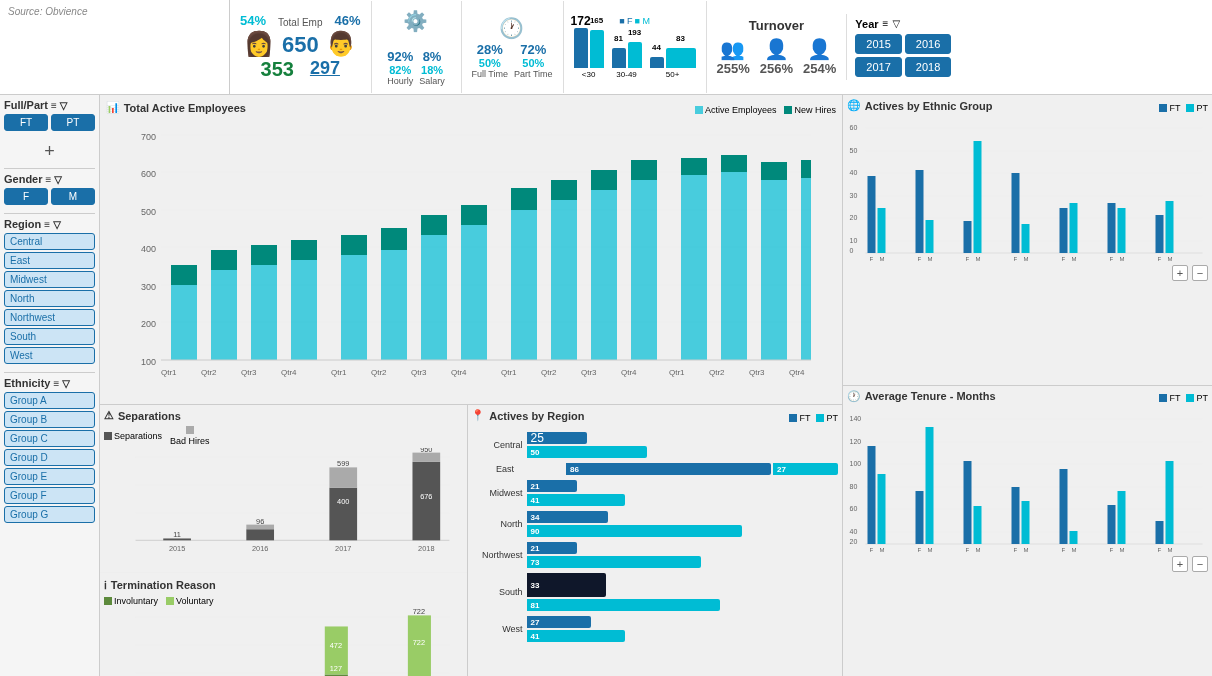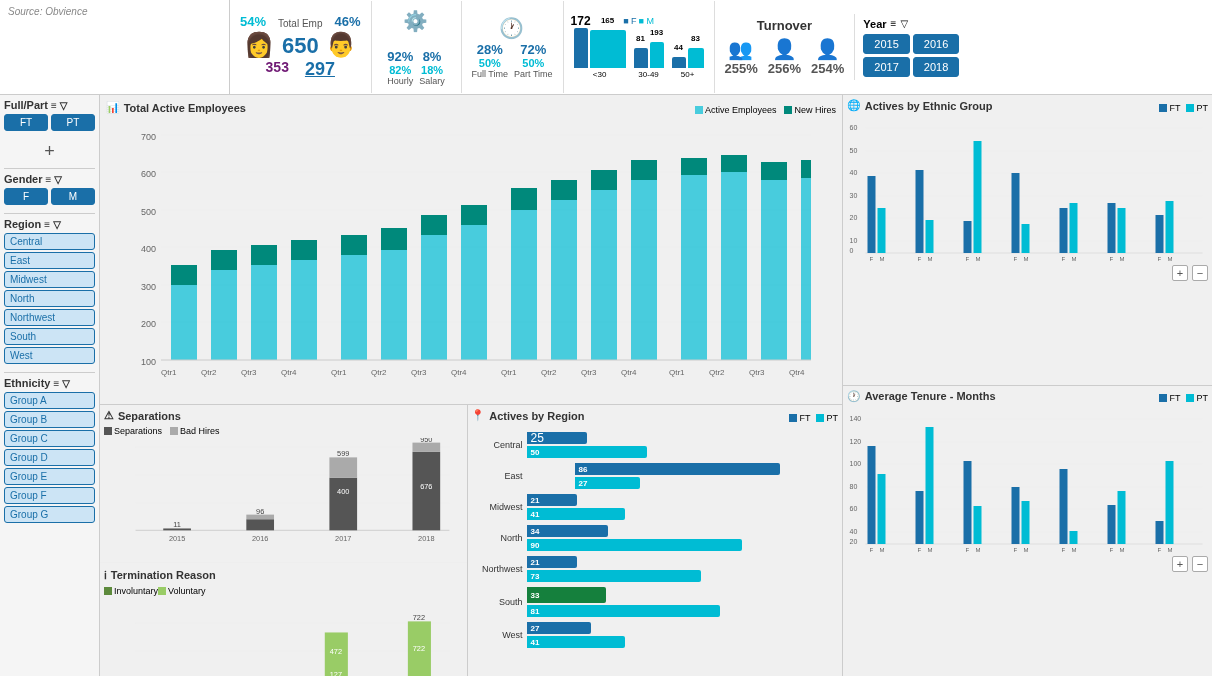--- a/index.html
+++ b/index.html
@@ -57,21 +57,21 @@
         <span style="font-size:13px; font-weight:bold; color:#00bcd4;">54%</span>
         <span style="font-size:10px; color:#555;">Total Emp</span>
         <span style="font-size:13px; font-weight:bold; color:#1a6fa8;">46%</span>
       </div>
       <div style="display:flex; gap:8px; align-items:flex-end;">
         <span style="font-size:24px; color:#00bcd4;">👩</span>
         <span style="font-size:22px; font-weight:bold; color:#1a6fa8;">650</span>
         <span style="font-size:24px; color:#1a6fa8;">👨</span>
       </div>
       <div style="display:flex; gap:16px;">
-        <span style="font-size:14px; font-weight:bold; color:#701a75;">353</span>
+        <span style="font-size:20px; font-weight:bold; color:#15803d;">353</span>
         <span style="font-size:18px; font-weight:bold; color:#1a6fa8;text-decoration:underline;">297</span>
       </div>
     </div>
 
     <div class="stat-block" style="min-width:90px;">
       <span style="font-size:20px;">⚙️</span>
       <div style="display:flex; gap:6px; margin-top:16px;">
         <div style="text-align:center;">
           <div style="font-size:13px; font-weight:bold; color:#1a6fa8;">92%</div>
           <div style="font-size:11px; font-weight:bold; color:#00bcd4;">82%</div>
@@ -105,21 +105,21 @@
       <div style="display:flex; gap:2px; margin-bottom:2px; font-size:9px; color:#333;">
         <span style="color:#1a6fa8;">■ F</span>
         <span style="color:#00bcd4;">■ M</span>
       </div>
       <div style="display:flex; gap:8px; align-items:flex-end;">
         <div style="display:flex; flex-direction:column; align-items:center;">
           <div style="display:flex; gap:2px; align-items:flex-end;">
             <div style="width:14px; height:40px; background:#1a6fa8; border-radius:2px 2px 0 0; position:relative;">
               <span style="position:absolute; top:-14px; left:50%; transform:translateX(-50%); font-size:12px; font-weight:bold;">172</span>
             </div>
-            <div style="width:36px; height:38px; background:#00bcd4; border-radius:2px 2px 0 0; position:relative;">
+            <div style="width:14px; height:38px; background:#00bcd4; border-radius:2px 2px 0 0; position:relative;">
               <span style="position:absolute; top:-14px; left:50%; transform:translateX(-50%); font-size:8px; font-weight:bold;">165</span>
             </div>
           </div>
           <span style="font-size:8px; margin-top:2px;">&lt;30</span>
         </div>
         <div style="display:flex; flex-direction:column; align-items:center;">
           <div style="display:flex; gap:2px; align-items:flex-end;">
             <div style="width:14px; height:20px; background:#1a6fa8; border-radius:2px 2px 0 0; position:relative;">
               <span style="position:absolute; top:-14px; left:50%; transform:translateX(-50%); font-size:8px; font-weight:bold;">81</span>
             </div>
@@ -127,21 +127,21 @@
               <span style="position:absolute; top:-14px; left:50%; transform:translateX(-50%); font-size:8px; font-weight:bold;">193</span>
             </div>
           </div>
           <span style="font-size:8px; margin-top:2px;">30-49</span>
         </div>
         <div style="display:flex; flex-direction:column; align-items:center;">
           <div style="display:flex; gap:2px; align-items:flex-end;">
             <div style="width:14px; height:11px; background:#1a6fa8; border-radius:2px 2px 0 0; position:relative;">
               <span style="position:absolute; top:-14px; left:50%; transform:translateX(-50%); font-size:8px; font-weight:bold;">44</span>
             </div>
-            <div style="width:16px; height:20px; background:#00bcd4; border-radius:2px 2px 0 0; position:relative;">
+            <div style="width:30px; height:20px; background:#00bcd4; border-radius:2px 2px 0 0; position:relative;">
               <span style="position:absolute; top:-14px; left:50%; transform:translateX(-50%); font-size:8px; font-weight:bold;">83</span>
             </div>
           </div>
           <span style="font-size:8px; margin-top:2px;">50+</span>
         </div>
       </div>
     </div>
 
     <div style="padding:4px 10px; display:flex; flex-direction:column; align-items:center; justify-content:center; border-right:1px solid #ddd; min-width:130px;">
       <h3 style="font-size:13px; color:#333; margin-bottom:4px;">Turnover</h3>
@@ -346,21 +346,21 @@
         <div style="flex:1; padding:4px; border-bottom:1px solid #eee;">
           <div class="chart-title">
             <span>⚠</span>
             <span>Separations</span>
           </div>
           <div style="display:flex; gap:8px; align-items:center; font-size:9px; margin-bottom:2px;">
             <span style="display:flex; align-items:center; gap:2px;">
                 <span style="display:inline-block; width:8px; height:8px; background:#555;"></span>
                 <span>Separations</span>
               </span>
-            <span style="display:flex; align-items:center; gap:2px;">
+            <span style="display:flex; align-items:center; gap:2px;flex-direction:column;">
                 <span style="display:inline-block; width:8px; height:8px; background:#aaa;"></span>
                 <span>Bad Hires</span>
               </span>
           </div>
           <svg viewBox="0 0 380 130" width="100%" height="120" style="display:block;">
 
             <line x1="30" y1="10" x2="370" y2="10" stroke="#eee" stroke-width="1"></line>
             <line x1="30" y1="40" x2="370" y2="40" stroke="#eee" stroke-width="1"></line>
             <line x1="30" y1="70" x2="370" y2="70" stroke="#eee" stroke-width="1"></line>
             <line x1="30" y1="100" x2="370" y2="100" stroke="#ccc" stroke-width="1"></line>
@@ -387,21 +387,21 @@
             <text x="255" y="112" font-size="8" fill="#666" text-anchor="middle">2017</text>
             <text x="345" y="112" font-size="8" fill="#666" text-anchor="middle">2018</text>
           </svg>
         </div>
 
         <div style="flex:1; padding:4px;">
           <div class="chart-title">
             <span>ℹ</span>
             <span>Termination Reason</span>
           </div>
-          <div style="display:flex; align-items:center; font-size:9px; margin-bottom:18px;">
+          <div style="display:flex; gap:8px; align-items:center; font-size:9px; margin-bottom:2px;">
             <span style="display:flex; align-items:center; gap:2px;">
                 <span style="display:inline-block; width:8px; height:8px; background:#5d8a3c;"></span>
                 <span>Involuntary</span>
               </span>
             <span style="display:flex; align-items:center; gap:2px;">
                 <span style="display:inline-block; width:8px; height:8px; background:#99cc66;"></span>
                 <span>Voluntary</span>
               </span>
           </div>
           <svg viewBox="0 0 380 130" width="100%" height="120" style="display:block;">
@@ -464,21 +464,21 @@
                   <span style="font-size:12px; color:#fff; font-weight:normal;">25</span>
                 </div>
               <div style="width:120px; height:12px; background:#00bcd4; border-radius:0 2px 2px 0; display:flex; align-items:center; padding-left:4px;">
                   <span style="font-size:8px; color:#fff; font-weight:bold;">50</span>
                 </div>
             </div>
           </div>
 
           <div style="display:flex; align-items:center; margin-bottom:5px;">
             <span style="width:55px; font-size:9px; color:#333; text-align:right; padding-right:4px;">East</span>
-            <div style="display:flex; flex-direction:column; gap:2px;margin-left:48px;">
+            <div style="display:flex; flex-direction:row; gap:2px;margin-left:48px;">
               <div style="width:205px; height:12px; background:#1a6fa8; border-radius:0 2px 2px 0; display:flex; align-items:center; padding-left:4px;">
                   <span style="font-size:8px; color:#fff; font-weight:bold;">86</span>
                 </div>
               <div style="width:65px; height:12px; background:#00bcd4; border-radius:0 2px 2px 0; display:flex; align-items:center; padding-left:4px;">
                   <span style="font-size:8px; color:#fff; font-weight:bold;">27</span>
                 </div>
             </div>
           </div>
 
           <div style="display:flex; align-items:center; margin-bottom:5px;">
@@ -513,21 +513,21 @@
                 </div>
               <div style="width:174px; height:12px; background:#00bcd4; border-radius:0 2px 2px 0; display:flex; align-items:center; padding-left:4px;">
                   <span style="font-size:8px; color:#fff; font-weight:bold;">73</span>
                 </div>
             </div>
           </div>
 
           <div style="display:flex; align-items:center; margin-bottom:5px;">
             <span style="width:55px; font-size:9px; color:#333; text-align:right; padding-right:4px;">South</span>
             <div style="display:flex; flex-direction:column; gap:2px;">
-              <div style="width:79px; height:16px; background:#15803d; border-radius:0 2px 2px 0; display:flex; align-items:center; padding-left:4px;">
+              <div style="width:79px; height:24px; background:#0f172a; border-radius:0 2px 2px 0; display:flex; align-items:center; padding-left:4px;">
                   <span style="font-size:8px; color:#fff; font-weight:bold;">33</span>
                 </div>
               <div style="width:193px; height:12px; background:#00bcd4; border-radius:0 2px 2px 0; display:flex; align-items:center; padding-left:4px;">
                   <span style="font-size:8px; color:#fff; font-weight:bold;">81</span>
                 </div>
             </div>
           </div>
 
           <div style="display:flex; align-items:center; margin-bottom:5px;">
             <span style="width:55px; font-size:9px; color:#333; text-align:right; padding-right:4px;">West</span>

